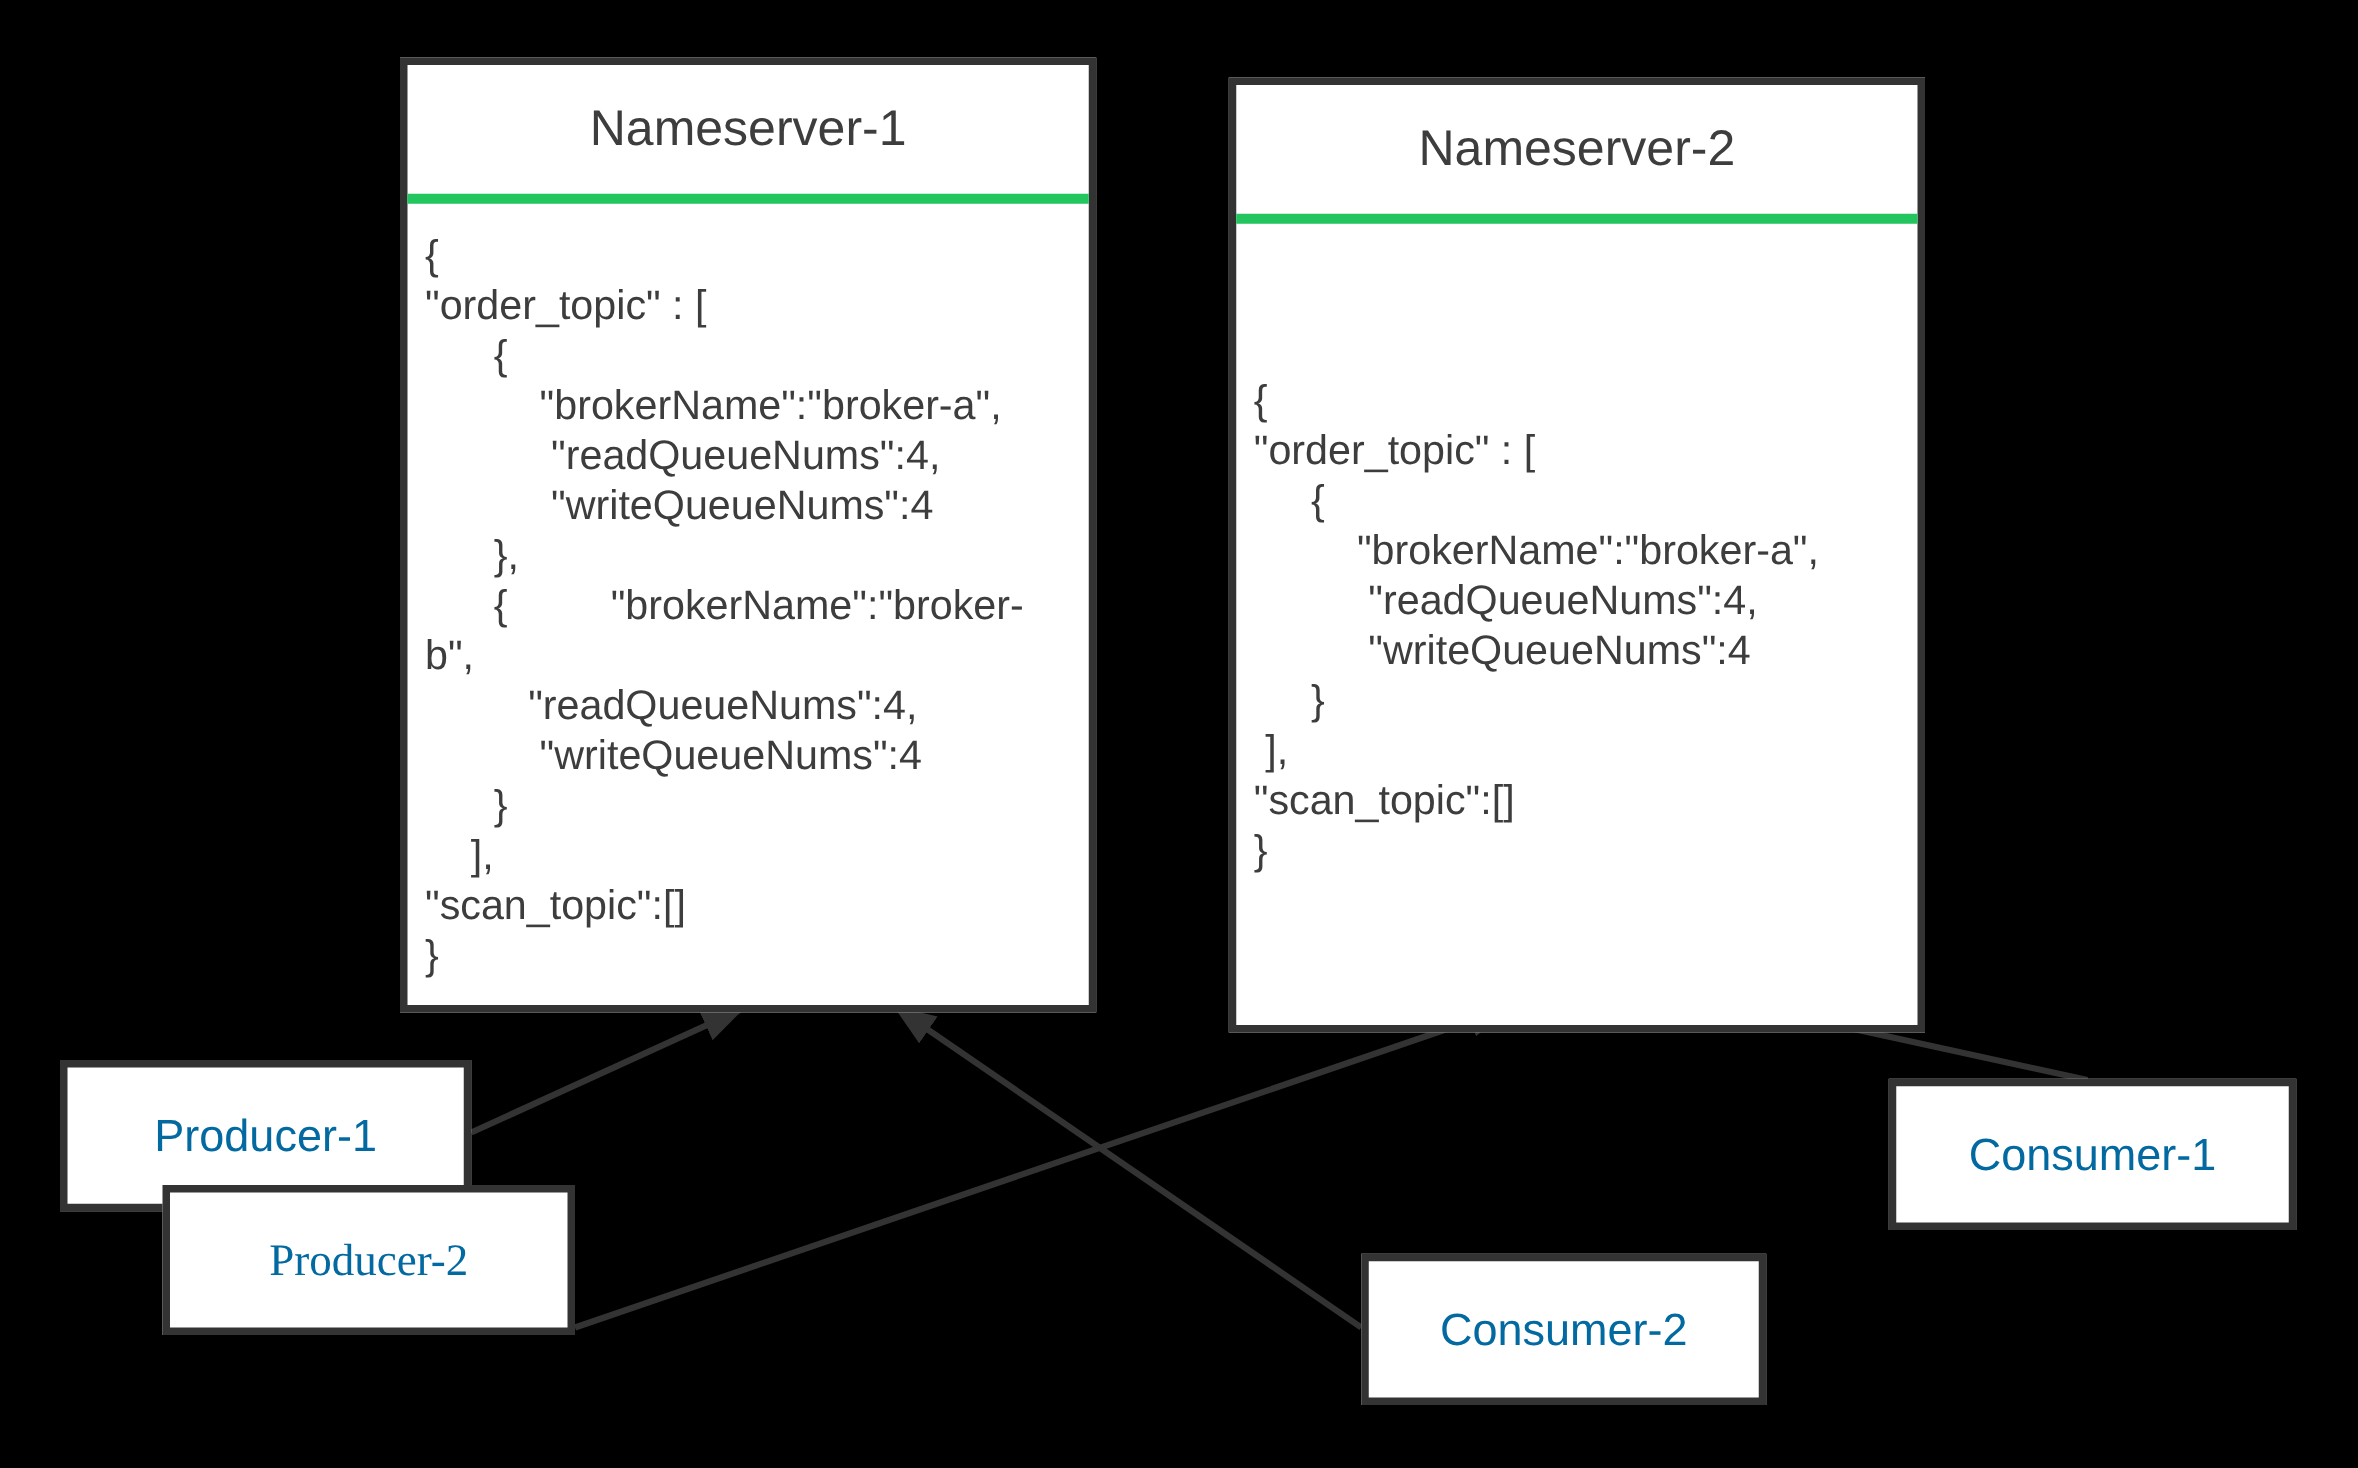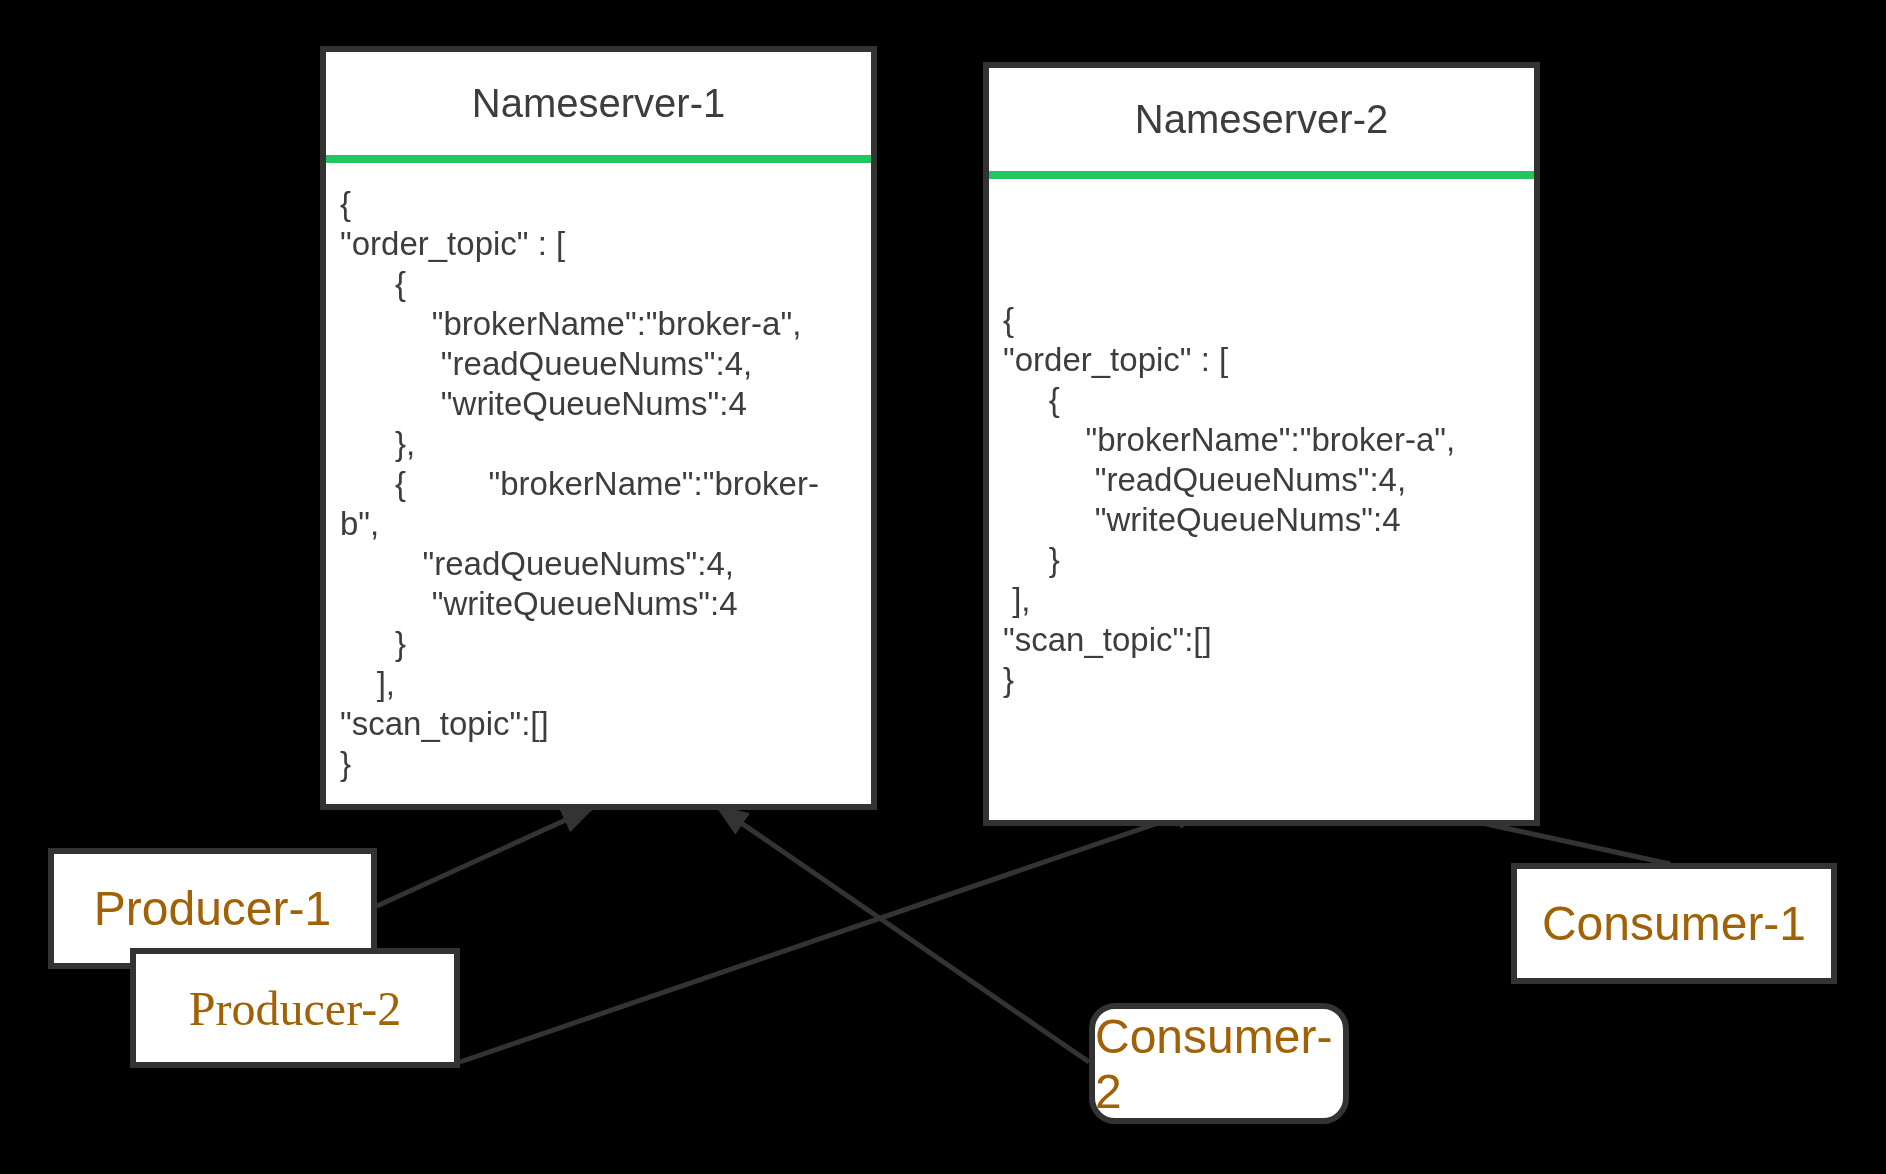--- a/index.html
+++ b/index.html
@@ -50,29 +50,29 @@
     font-size: 33px;
     line-height: 40px;
     color: #3d3d3d;
     margin: 0;
     font-family: "Liberation Sans", "DejaVu Sans", sans-serif;
   }
   .client {
     display: flex;
     align-items: center;
     justify-content: center;
-    font-size: 48px;
-    color: #a16207;
+    font-size: 36px;
+    color: #0369a1;
   }
   
   #ns1 { left: 320px; top: 46px;  width: 557px; height: 764px; }
   #ns2 { left: 983px; top: 62px;  width: 557px; height: 764px; }
   #producer1 { left: 48px;   top: 848px;  width: 329px; height: 121px; }
   #producer2 { left: 130px;  top: 948px; width: 330px; height: 120px; font-family: Liberation Serif, serif; }
-  #consumer2 { left: 1089px; top: 1003px; width: 260px; height: 121px; border-radius: 26px; }
+  #consumer2 { left: 1089px; top: 1003px; width: 324px; height: 121px; }
   #consumer1 { left: 1511px; top: 863px;  width: 326px; height: 121px; text-align: center; }
 </style>
 </head>
 <body>
 
 <div class="canvas">
 
   <svg class="arrow-layer" viewBox="0 0 1886 1174" xmlns="http://www.w3.org/2000/svg">
     <defs>
       <marker id="arrowhead" markerUnits="userSpaceOnUse" markerWidth="40" markerHeight="30" refX="30" refY="13" orient="auto">

